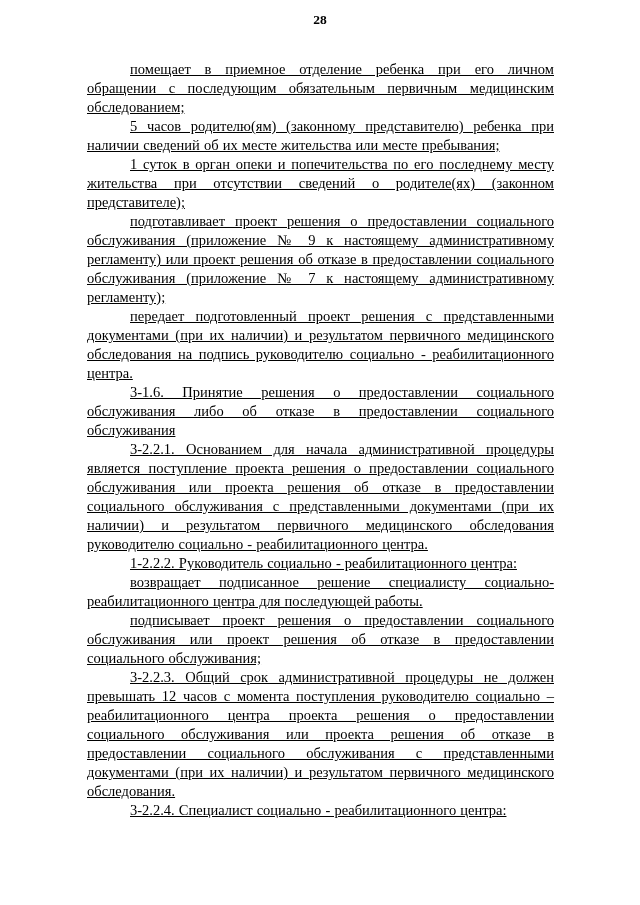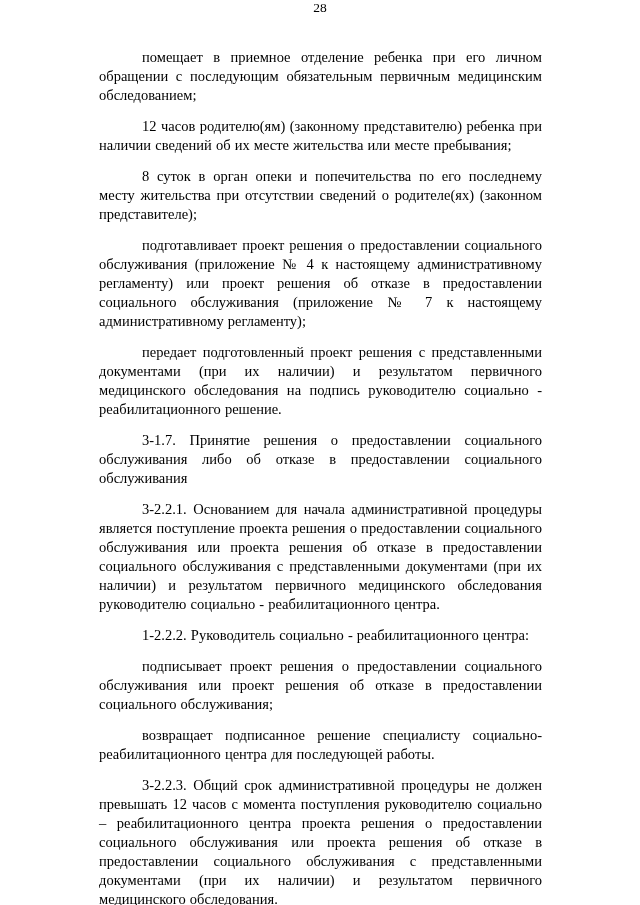--- a/index.html
+++ b/index.html
@@ -17,48 +17,51 @@
   }
   .page {
     position: relative;
     width: 640px;
     height: 905px;
     background: #ffffff;
     box-sizing: border-box;
   }
   .page-number {
     text-align: center;
+    padding-top: 12px;
     font-size: 13.5px;
     line-height: 15px;
+    font-weight: bold;
   }
   .content {
     margin: 33px 86px 0 87px;
     text-align: justify;
     font-size: 14.5px;
     line-height: 19px;
     word-spacing: 0.5px;
   }
   .content p {
-    margin: 12px;
+    margin: 0;
     padding: 0;
     text-indent: 43px;
+    text-decoration: underline;
   }
 </style>
 </head>
 <body>
 
 <div class="page">
   <div class="page-number">28</div>
   <div class="content" id="paragraphs-container">
       <p>помещает в приемное отделение ребенка при его личном обращении с последующим обязательным первичным медицинским обследованием;</p>
-      <p>12 часов родителю(ям) (законному представителю) ребенка при наличии сведений об их месте жительства или месте пребывания;</p>
-      <p>8 суток в орган опеки и попечительства по его последнему месту жительства при отсутствии сведений о родителе(ях) (законном представителе);</p>
-      <p>подготавливает проект решения о предоставлении социального обслуживания (приложение № 4 к настоящему административному регламенту) или проект решения об отказе в предоставлении социального обслуживания (приложение № 7 к настоящему административному регламенту);</p>
-      <p>передает подготовленный проект решения с представленными документами (при их наличии) и результатом первичного медицинского обследования на подпись руководителю социально - реабилитационного решение.</p>
-      <p>3-1.7. Принятие решения о предоставлении социального обслуживания либо об отказе в предоставлении социального обслуживания</p>
+      <p>5 часов родителю(ям) (законному представителю) ребенка при наличии сведений об их месте жительства или месте пребывания;</p>
+      <p>1 суток в орган опеки и попечительства по его последнему месту жительства при отсутствии сведений о родителе(ях) (законном представителе);</p>
+      <p>подготавливает проект решения о предоставлении социального обслуживания (приложение № 9 к настоящему административному регламенту) или проект решения об отказе в предоставлении социального обслуживания (приложение № 7 к настоящему административному регламенту);</p>
+      <p>передает подготовленный проект решения с представленными документами (при их наличии) и результатом первичного медицинского обследования на подпись руководителю социально - реабилитационного центра.</p>
+      <p>3-1.6. Принятие решения о предоставлении социального обслуживания либо об отказе в предоставлении социального обслуживания</p>
       <p>3-2.2.1. Основанием для начала административной процедуры является поступление проекта решения о предоставлении социального обслуживания или проекта решения об отказе в предоставлении социального обслуживания с представленными документами (при их наличии) и результатом первичного медицинского обследования руководителю социально - реабилитационного центра.</p>
       <p>1-2.2.2. Руководитель социально - реабилитационного центра:</p>
+      <p>возвращает подписанное решение специалисту социально-реабилитационного центра для последующей работы.</p>
       <p>подписывает проект решения о предоставлении социального обслуживания или проект решения об отказе в предоставлении социального обслуживания;</p>
-      <p>возвращает подписанное решение специалисту социально-реабилитационного центра для последующей работы.</p>
       <p>3-2.2.3. Общий срок административной процедуры не должен превышать 12 часов с момента поступления руководителю социально – реабилитационного центра проекта решения о предоставлении социального обслуживания или проекта решения об отказе в предоставлении социального обслуживания с представленными документами (при их наличии) и результатом первичного медицинского обследования.</p>
       <p>3-2.2.4. Специалист социально - реабилитационного центра:</p>
     </div>
 </div>
 
 </body></html>

